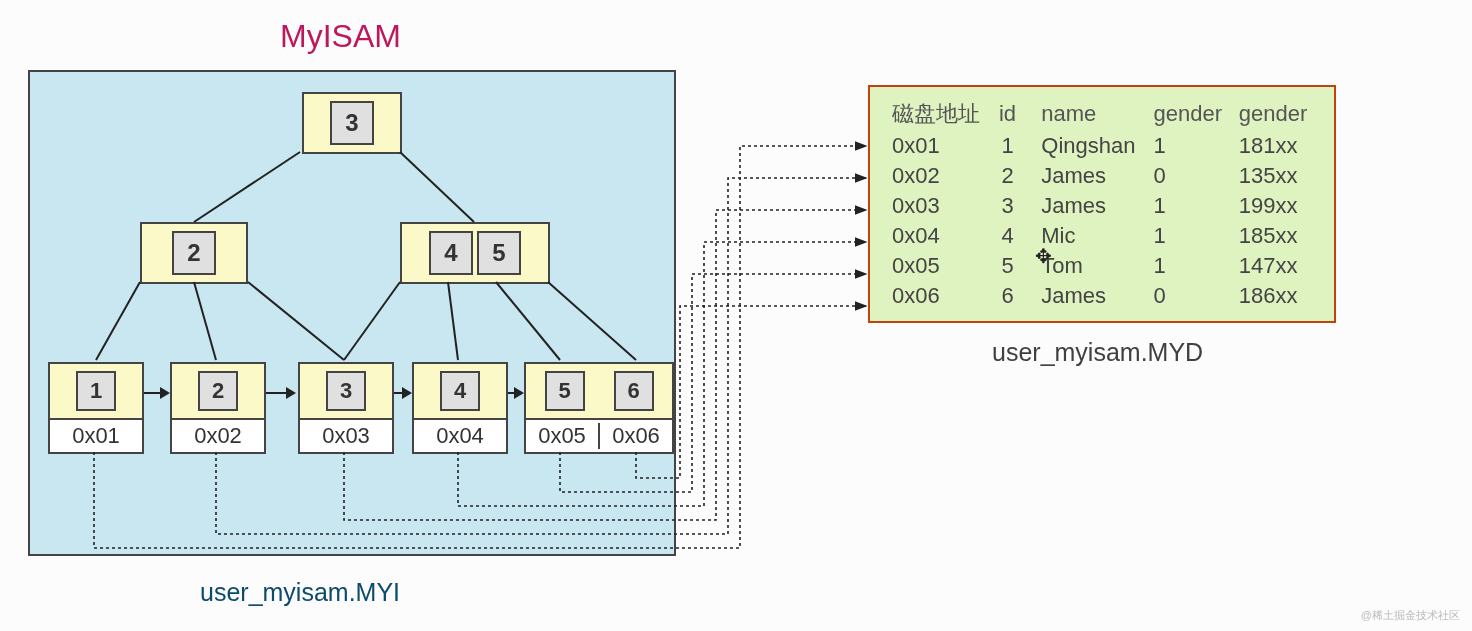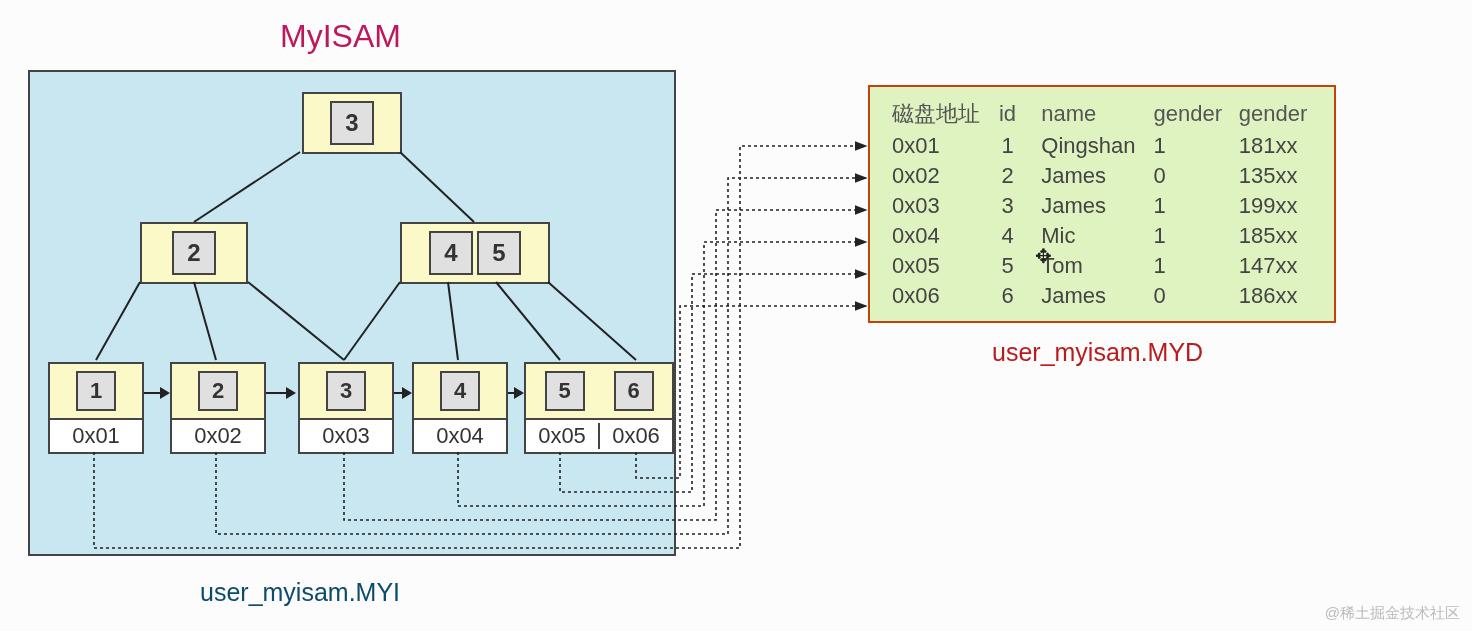--- a/index.html
+++ b/index.html
@@ -118,28 +118,28 @@
   }
   .data-panel table { width: 100%; border-collapse: collapse; }
   .data-panel th, .data-panel td { text-align: left; padding: 2px 6px; font-weight: normal; }
   .data-panel th { color: #555; }
   .data-panel td.nr, .data-panel th.nr { text-align: center; padding-right: 18px; }
   .data-panel td.c, .data-panel th.c { }
   .myd-label {
     position: absolute;
     left: 992px;
     top: 338px;
-    color: #b91c1c;
+    color: #404040;
     font-size: 25px;
   }
   .watermark {
     position: absolute;
     right: 12px;
     bottom: 8px;
-    font-size: 15px;
+    font-size: 11px;
     color: #bbb;
   }
   svg.overlay {
     position: absolute;
     left: 0; top: 0;
     width: 1472px; height: 631px;
     pointer-events: none;
   }
   .dotted { stroke: #222; stroke-width: 1.6; stroke-dasharray: 3 3; fill: none; }
   .solid { stroke: #222; stroke-width: 2; fill: none; }

